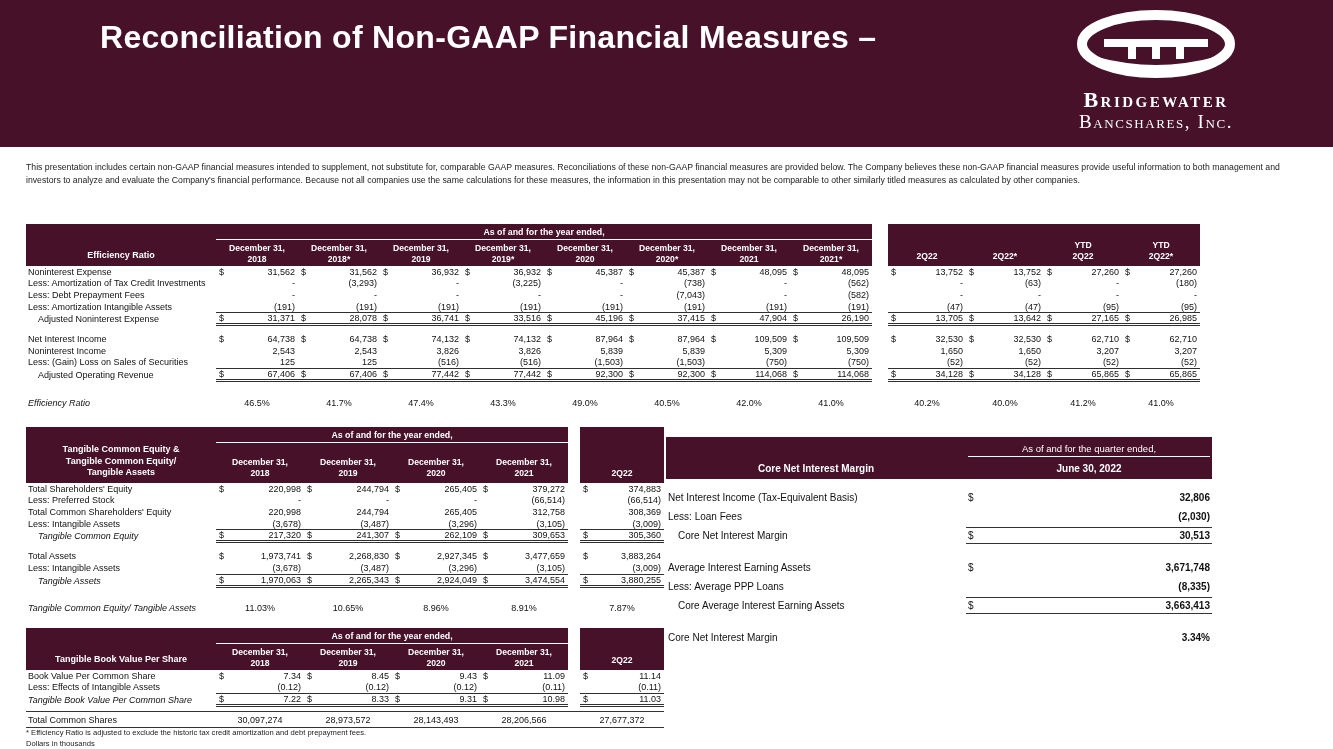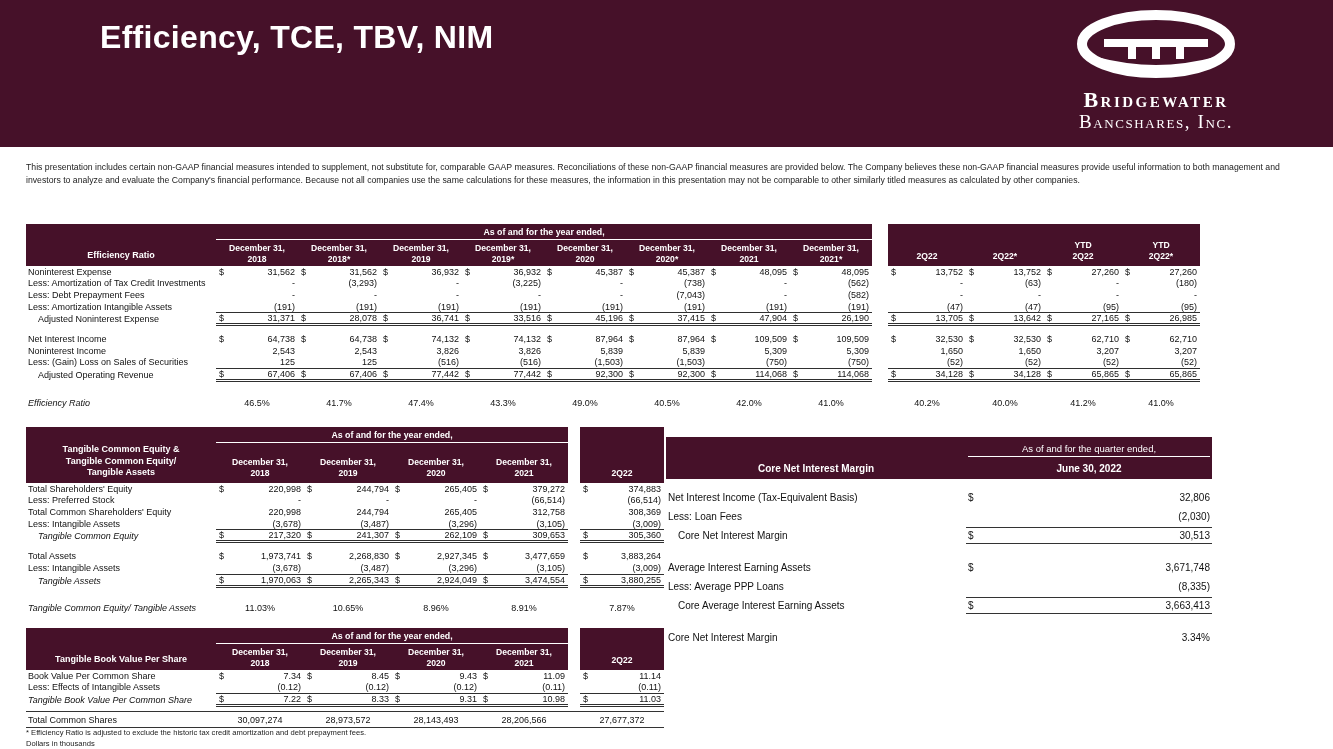--- a/index.html
+++ b/index.html
@@ -66,35 +66,35 @@
   .nimhead{ display:flex; background:var(--accent); color:#fff; height:42px; margin-bottom:9px; }
   .nimtitle{ width:300px; display:flex; align-items:flex-end; justify-content:center;
     font-weight:bold; padding-bottom:5px; font-size:10px; }
   .nimright{ flex:1; display:flex; flex-direction:column; justify-content:space-between; padding-top:3px; }
   .nimright .ghead{ font-size:9.5px; margin:0 2px; }
   .nimcol{ text-align:center; font-weight:bold; font-size:10px; padding:3px 0 5px; }
   .nrow{ display:flex; justify-content:space-between; align-items:center; height:19px; }
   .nrow.spacer{ height:13px; }
   .nrow .lab{ overflow:visible; }
   .nrow .amt{ width:246px; display:flex; align-items:center; padding:0 2px; }
-  .nrow .amt .num{ margin-left:auto; }
+  .nrow .amt .num{ margin-left:auto;font-weight:bold; }
   .nrow.total .amt{ border-top:1px solid #333; border-bottom:1px solid #333; height:17px; }
 
   
   .footnotes{ position:absolute; left:26px; top:727px; font-size:7.6px; line-height:1.45; color:#222; }
   .pagenum{ position:absolute; right:16px; top:718px; font-size:13px; color:#888;margin-top:40px; }
 </style>
 </head>
 <body>
 
 <div class="slide">
 
   <header class="band">
     <div class="title">
-      <div>Efficiency, TCE, TBV, NIM</div>
+      <div>Reconciliation of Non-GAAP Financial Measures –</div>
     </div>
     <div class="logo">
       <svg width="168" height="78" viewBox="0 0 168 78">
         <ellipse cx="84" cy="36" rx="74" ry="29" fill="none" stroke="#ffffff" stroke-width="10"></ellipse>
         <path d="M 24 52 Q 84 68 144 52" fill="none" stroke="#ffffff" stroke-width="6"></path>
         <g fill="#ffffff">
           <rect x="32" y="31" width="104" height="8"></rect>
           <rect x="56" y="39" width="8" height="12"></rect>
           <rect x="80" y="39" width="8" height="12"></rect>
           <rect x="104" y="39" width="8" height="12"></rect>

